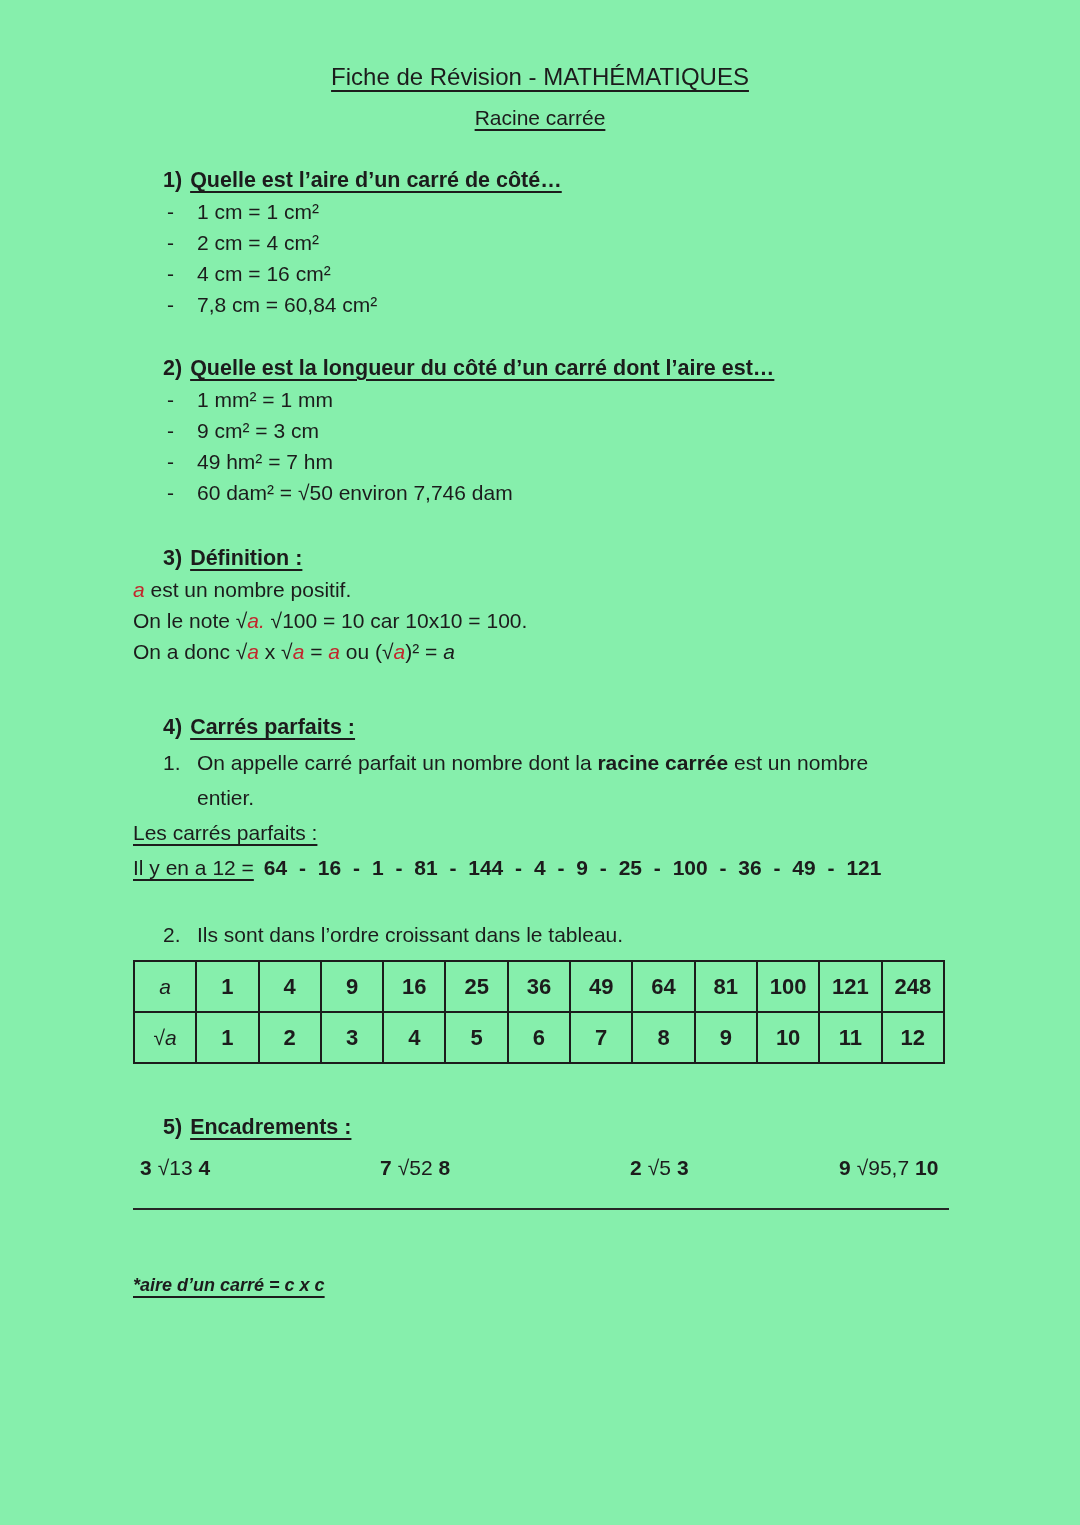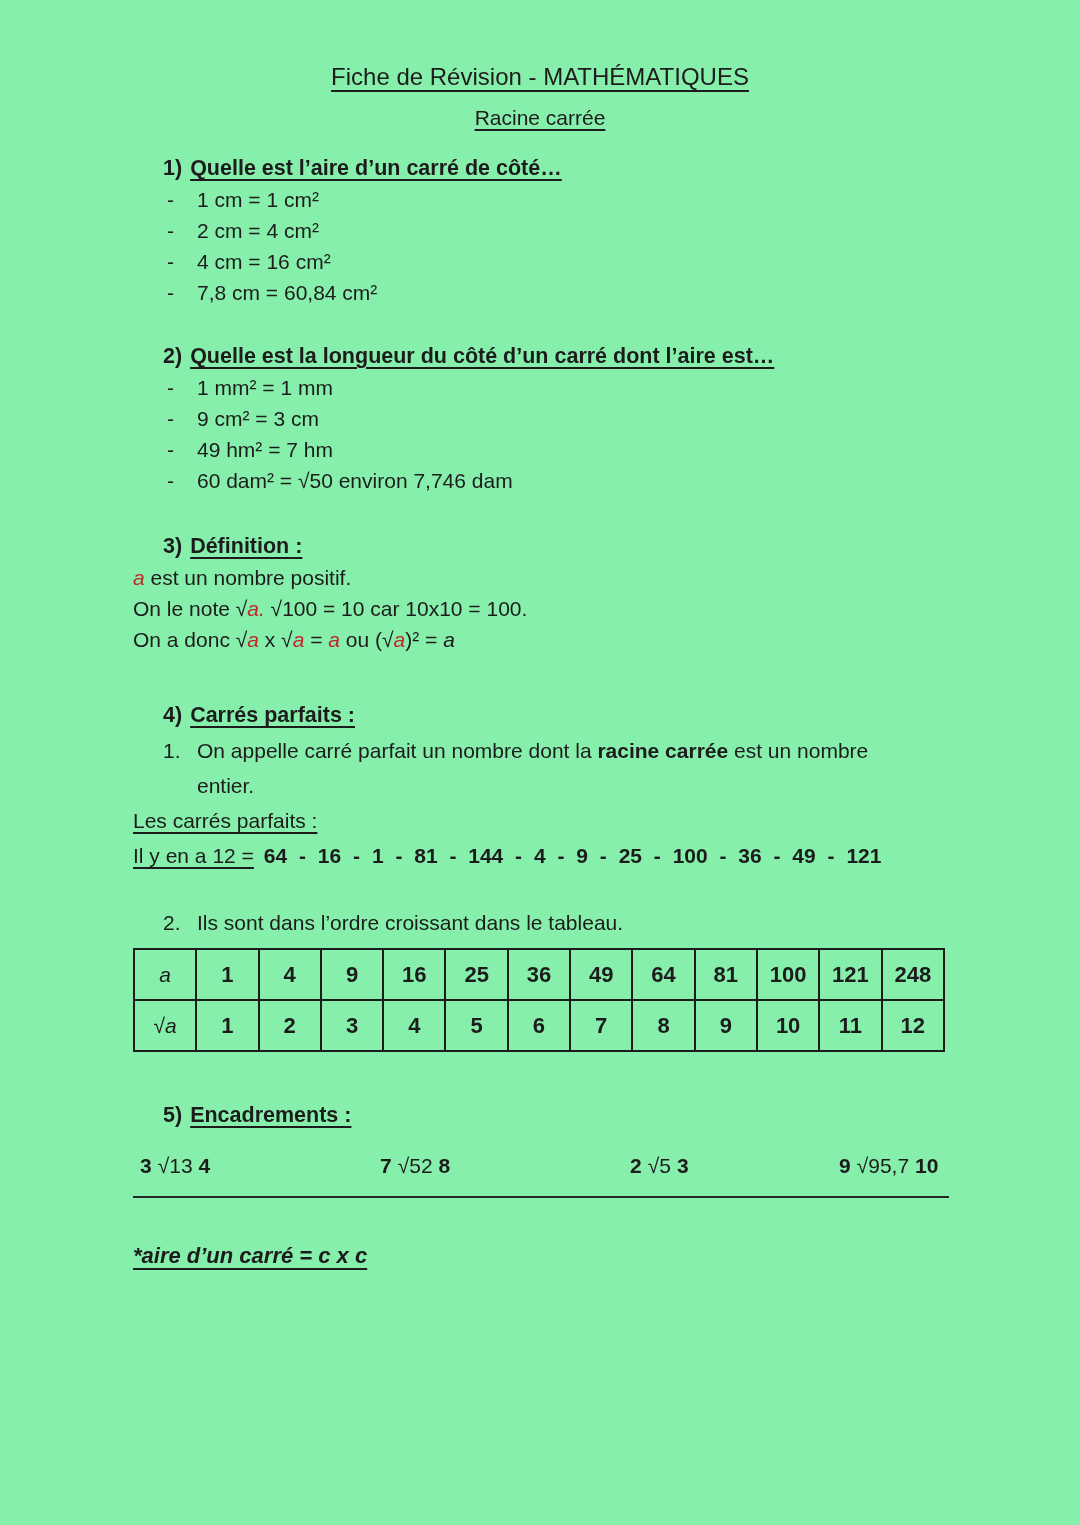--- a/index.html
+++ b/index.html
@@ -28,21 +28,21 @@
 
   .sec-head{padding-left:30px;font-weight:bold;font-size:21.5px;}
   .sec-head .head-text{
     text-decoration:underline;text-decoration-thickness:2px;text-underline-offset:4px;
   }
   .sec-head .num{margin-right:8px;}
 
   .dash-item{display:flex;}
   .dash-item .dash{margin-left:34px;width:30px;flex:none;}
 
-  #section-1{margin-top:22px;}
+  #section-1{margin-top:34px;}
   #section-2{margin-top:33px;}
   #section-3{margin-top:35px;}
   #section-4{margin-top:45px;}
   #section-5{margin-top:48px;}
 
   .s3-line{margin-top:0;}
   .red{color:#c2272d;}
   .var{font-style:italic;}
   .bold{font-weight:bold;}
 
@@ -59,32 +59,32 @@
 
   .table-wrap{margin-top:10px;}
   table.sq{border-collapse:collapse;table-layout:fixed;width:812px;}
   table.sq td{
     border:2px solid #1c1c1c;height:49px;text-align:center;
     font-weight:bold;font-size:22px;padding:0;
   }
   table.sq td.rowhead{font-weight:400;font-style:italic;font-size:21px;}
 
   .enc-row{position:relative;height:31px;margin-top:8px;}
-  .enc{position:absolute;top:11px;white-space:nowrap;text-align:right;}
+  .enc{position:absolute;top:1px;white-space:nowrap;text-align:right;}
   .enc .low,.enc .high{font-weight:bold;}
   .enc .mid{font-weight:400;margin:0 6px;}
   #enc-0{left:7px;}
   #enc-1{left:247px;}
   #enc-2{left:497px;}
   #enc-3{left:706px;}
 
   .hr-line{margin-top:26px;width:816px;border-bottom:2px solid #262626;height:0;}
 
   .footer-note{
-    margin-top:42px;font-weight:bold;font-style:italic;font-size:22px;display:inline-block;
+    margin-top:60px;font-weight:bold;font-style:italic;font-size:18px;display:inline-block;
     text-decoration:underline;text-decoration-thickness:2px;text-underline-offset:5px;
   }
 </style>
 </head>
 <body>
 
 <div class="page">
 
   <div class="doc-header">
     <span class="title line">Fiche de Révision - MATHÉMATIQUES</span>

